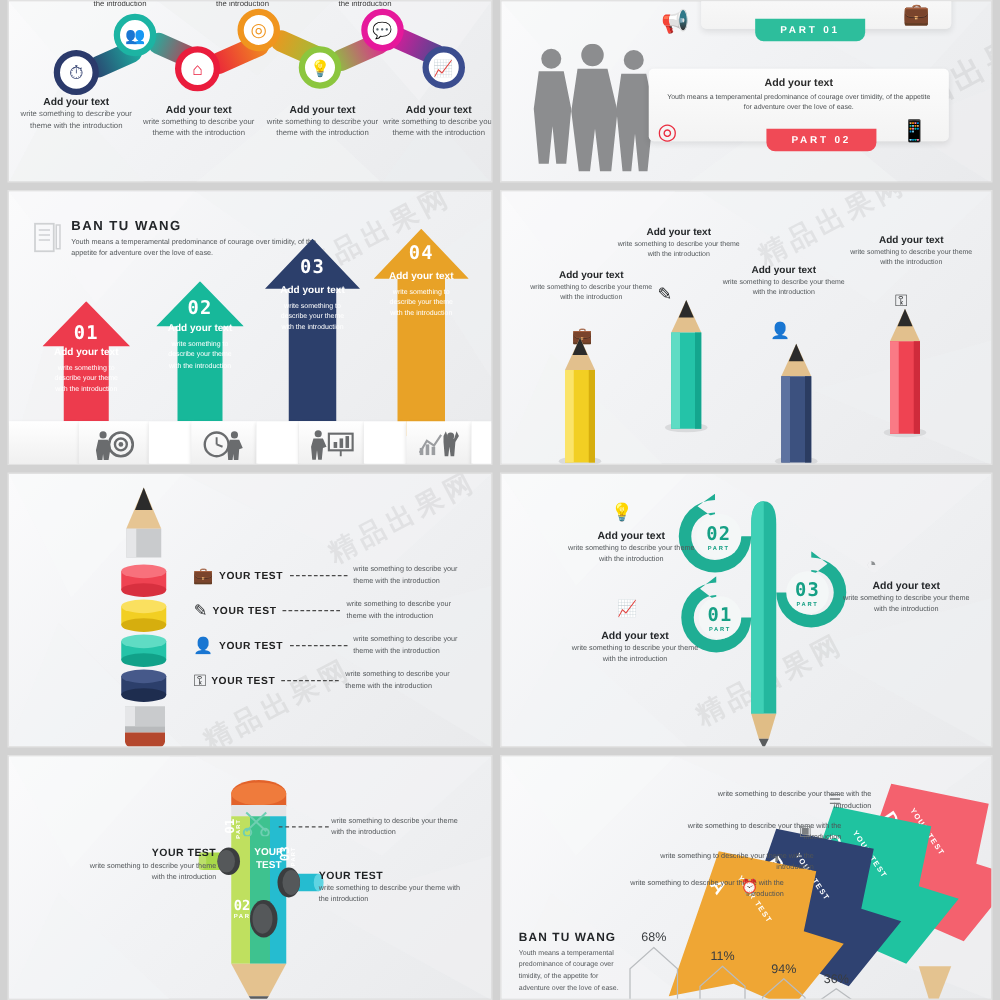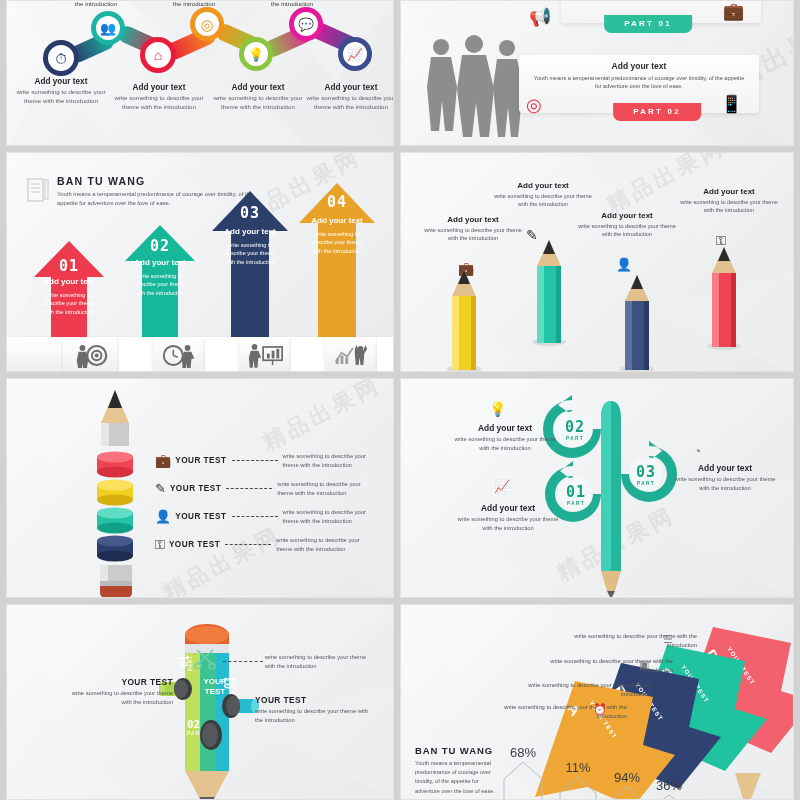--- a/index.html
+++ b/index.html
@@ -85,21 +85,21 @@
   .p7t { position:absolute; }
   .p7t .h { font-size:8.4px; font-weight:700; color:#1f2224; letter-spacing:.4px; }
   .p7t .b { font-size:5.8px; color:#54585b; line-height:1.5; }
 
   
   .ban { position:absolute; transform-origin:left center; }
   .ban .lt { position:absolute; color:#fff; font-weight:700; font-size:15px; }
   .ban .sm { position:absolute; color:#fff; font-weight:700; font-size:6px; letter-spacing:1.1px; }
   .p8txt { position:absolute; text-align:right; font-size:5.8px; color:#4f5356; line-height:1.55; width:130px; }
   .pct { position:absolute; text-align:center; }
-  .pct .v { font-size:13px; color:#3a3d40; font-weight:400; }
+  .pct .v { font-size:10px; color:#3a3d40; font-weight:400; }
 </style>
 </head>
 <body>
 
 <div class="sheet">
 
   <div class="panel" style="left:6px;top:0px;width:388px;height:146px;">
     <svg class="poly" viewBox="0 0 388 146" preserveAspectRatio="none">
       <polygon points="0,0 120,0 60,70" fill="#f6f7f8"></polygon>
       <polygon points="120,0 260,0 200,60" fill="#eef0f1"></polygon>

